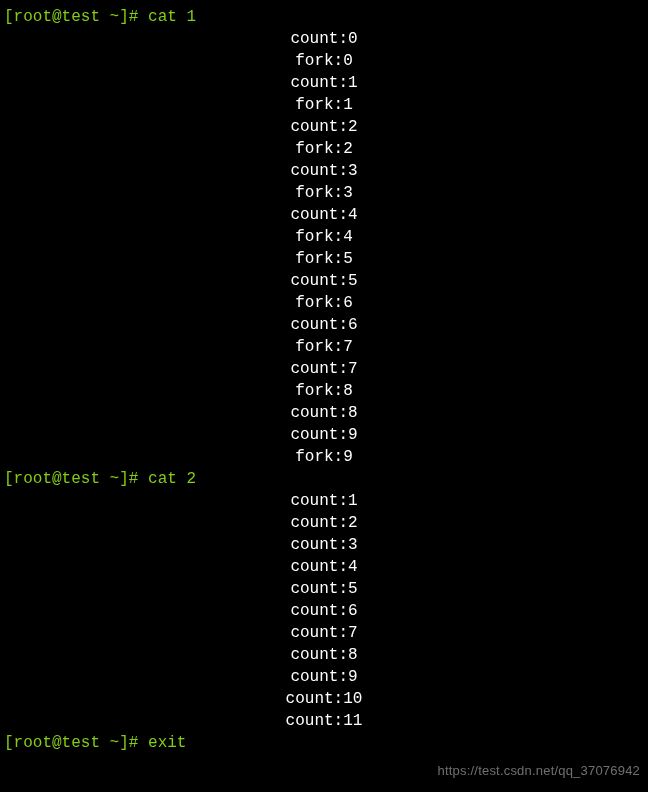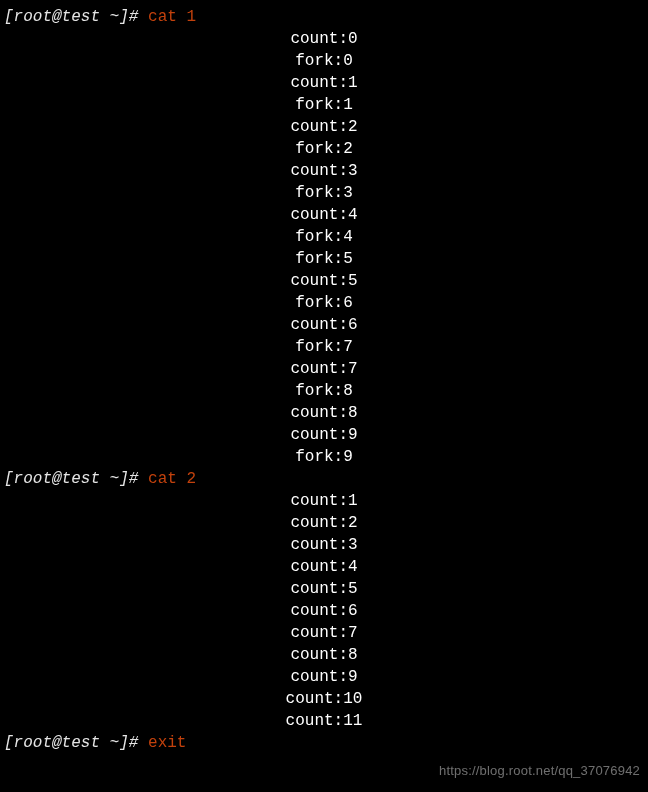--- a/index.html
+++ b/index.html
@@ -19,25 +19,24 @@
       position: relative;
       overflow: hidden;
     }
     .terminal {
       white-space: pre;
     }
     .line {
       display: block;
     }
     .prompt {
-      color: #e5e5e5;
-      font-style: italic;
+      color: #84cc16;
     }
     .command {
-      color: #c2410c;
+      color: #84cc16;
       text-align: center;
     }
     .output {
       color: #ffffff;
       text-align: center;
     }
     .watermark {
       position: absolute;
       right: 8px;
       bottom: 10px;
@@ -45,13 +44,13 @@
       color: rgba(200, 200, 200, 0.55);
       font-family: Arial, sans-serif;
       letter-spacing: 0.2px;
     }
   </style>
 </head>
 <body>
 
 <div class="terminal" id="terminal-container"><span class="line"><span class="prompt">[root@test ~]# </span><span class="command">cat 1</span></span><span class="line output">count:0</span><span class="line output">fork:0</span><span class="line output">count:1</span><span class="line output">fork:1</span><span class="line output">count:2</span><span class="line output">fork:2</span><span class="line output">count:3</span><span class="line output">fork:3</span><span class="line output">count:4</span><span class="line output">fork:4</span><span class="line output">fork:5</span><span class="line output">count:5</span><span class="line output">fork:6</span><span class="line output">count:6</span><span class="line output">fork:7</span><span class="line output">count:7</span><span class="line output">fork:8</span><span class="line output">count:8</span><span class="line output">count:9</span><span class="line output">fork:9</span><span class="line"><span class="prompt">[root@test ~]# </span><span class="command">cat 2</span></span><span class="line output">count:1</span><span class="line output">count:2</span><span class="line output">count:3</span><span class="line output">count:4</span><span class="line output">count:5</span><span class="line output">count:6</span><span class="line output">count:7</span><span class="line output">count:8</span><span class="line output">count:9</span><span class="line output">count:10</span><span class="line output">count:11</span><span class="line"><span class="prompt">[root@test ~]# </span><span class="command">exit</span></span></div>
 
-<div class="watermark">https://blog.root.net/qq_37076942</div>
+<div class="watermark">https://test.csdn.net/qq_37076942</div>
 
 </body></html>

